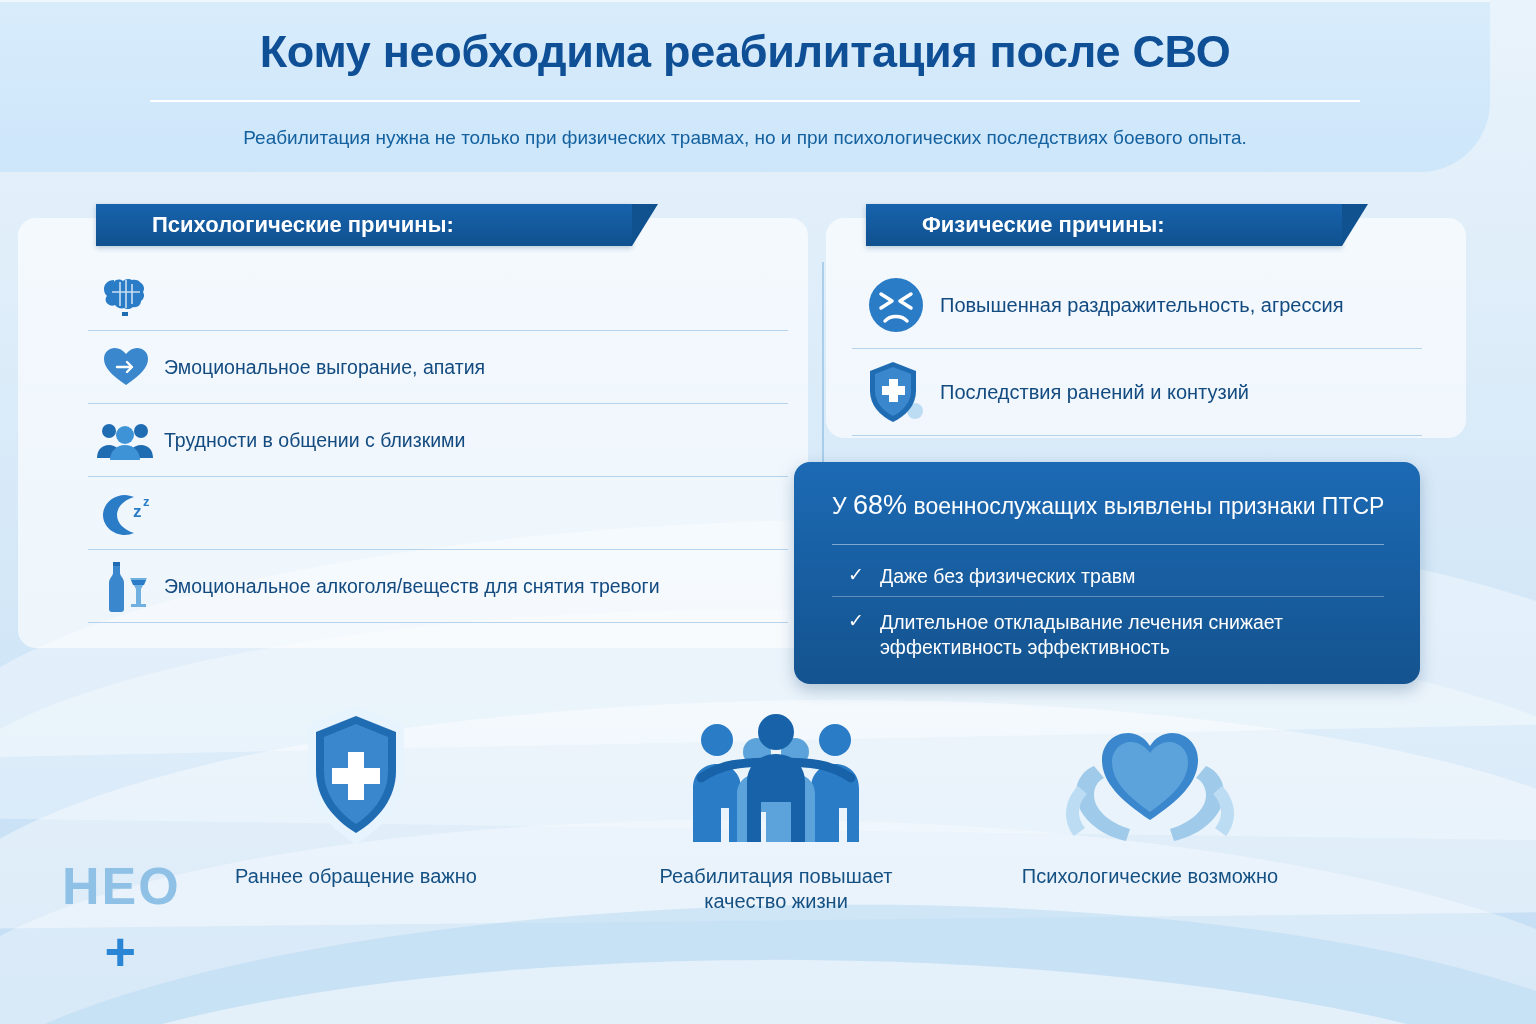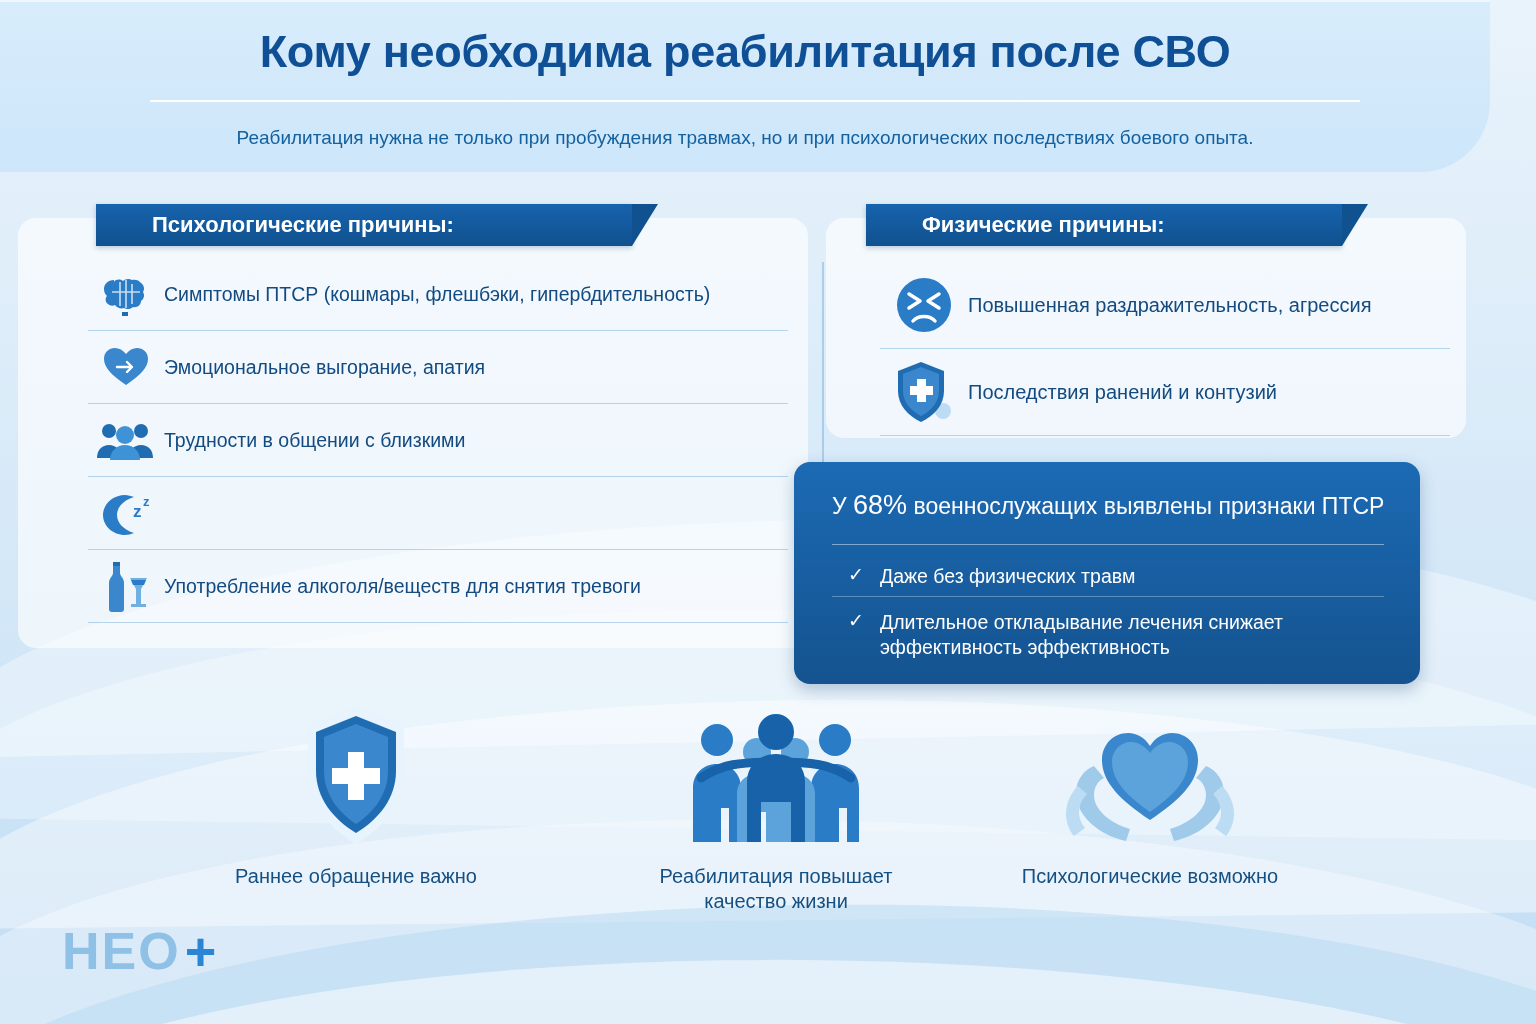--- a/index.html
+++ b/index.html
@@ -119,21 +119,21 @@
     border-right: 26px solid transparent;
   }
   .ribbon-left { top: 204px; left: 96px; width: 480px; }
   .ribbon-right { top: 204px; left: 866px; width: 420px; }
 
   
   .list {
     position: absolute;
   }
   .list-left { top: 258px; left: 88px; width: 700px; }
-  .list-right { top: 262px; left: 880px; width: 570px; }
+  .list-right { top: 262px; left: 852px; width: 570px; }
 
   .item {
     position: relative;
     display: flex;
     align-items: center;
     min-height: 64px;
     border-bottom: 1px solid rgba(130,180,222,0.55);
     padding: 4px 0;
   }
   .item:last-child { }
@@ -224,58 +224,58 @@
   .logo {
     position: absolute;
     left: 62px; bottom: 42px;
     font-size: 52px;
     font-weight: bold;
     letter-spacing: 2px;
     color: #8fc0e6;
     display: flex;
     align-items: center;
     gap: 4px;
+    flex-direction: column;
   }
   .logo .plus { color: #2a86d4; font-size: 54px; }
 </style>
 </head>
 <body>
 
 <div class="poster">
 
   <div class="wave w1"></div>
   <div class="wave w2"></div>
   <div class="wave w3"></div>
   <div class="wave w4"></div>
   <div class="wave w5"></div>
   <div class="wave w6"></div>
 
   <div class="header-band"></div>
   <div class="title">Кому необходима реабилитация после СВО</div>
   <div class="title-rule"></div>
-  <div class="subtitle">Реабилитация нужна не только при пробуждения травмах, но и при психологических последствиях боевого опыта.</div>
+  <div class="subtitle">Реабилитация нужна не только при физических травмах, но и при психологических последствиях боевого опыта.</div>
 
   <div class="panel panel-left"></div>
   <div class="panel panel-right"></div>
   <div class="panel-divider"></div>
 
   <div class="ribbon ribbon-left">Психологические причины:</div>
   <div class="ribbon ribbon-right">Физические причины:</div>
 
   <div class="list list-left">
 
     <div class="item">
       <span class="item-icon">
         <svg width="52" height="44" viewBox="0 0 52 44">
           <path d="M14 8c-6 0-10 4-10 9 0 3 1 5 3 7-2 2-2 6 1 8 2 2 5 2 7 1 2 3 6 4 9 3 3 2 7 1 9-1 4 1 8-2 8-6 3-2 4-6 2-9 2-3 1-7-2-9-2-3-6-4-9-3-3-2-7-1-9 1-3-2-7-2-9 1z" fill="#2a7cc7"></path>
           <path d="M20 10v24M26 8v28M32 12v20M12 20h28" stroke="#ffffff" stroke-width="1.6" fill="none" opacity="0.75"></path>
           <path d="M22 44h6v-4h-6z" fill="#1f6cb3"></path>
         </svg>
       </span>
-      <span class="item-text">Симптомы ПТСР (кошмары, флешбэки, гипербдительность)</span>
     </div>
 
     <div class="item">
       <span class="item-icon">
         <svg width="50" height="44" viewBox="0 0 50 44">
           <path d="M25 40C10 30 3 22 3 14 3 7 8 3 14 3c4 0 8 2 11 6 3-4 7-6 11-6 6 0 11 4 11 11 0 8-7 16-22 26z" fill="#3a87cd"></path>
           <path d="M16 22h15l-5-5m5 5l-5 5" stroke="#ffffff" stroke-width="2.4" fill="none" stroke-linecap="round" stroke-linejoin="round"></path>
         </svg>
       </span>
       <span class="item-text">Эмоциональное выгорание, апатия</span>
@@ -307,21 +307,21 @@
 
     <div class="item">
       <span class="item-icon">
         <svg width="58" height="56" viewBox="0 0 58 56">
           <path d="M16 6h7v9c0 3 4 5 4 10v26c0 2-1 3-3 3h-9c-2 0-3-1-3-3V25c0-5 4-7 4-10z" fill="#3a87cd"></path>
           <rect x="16" y="4" width="7" height="4" fill="#1f6cb3"></rect>
           <path d="M33 20h17l-6 11v15h5v3H34v-3h5V31z" fill="#6fb0e0"></path>
           <path d="M34 22h15l-2 5H36z" fill="#2a7cc7"></path>
         </svg>
       </span>
-      <span class="item-text">Употребление алкоголя/веществ для снятия тревоги</span>
+      <span class="item-text">Эмоциональное алкоголя/веществ для снятия тревоги</span>
     </div>
 
   </div>
 
   <div class="list list-right">
 
     <div class="item">
       <span class="item-icon">
         <svg width="62" height="62" viewBox="0 0 62 62">
           <circle cx="31" cy="31" r="27" fill="#2a7cc7"></circle>

